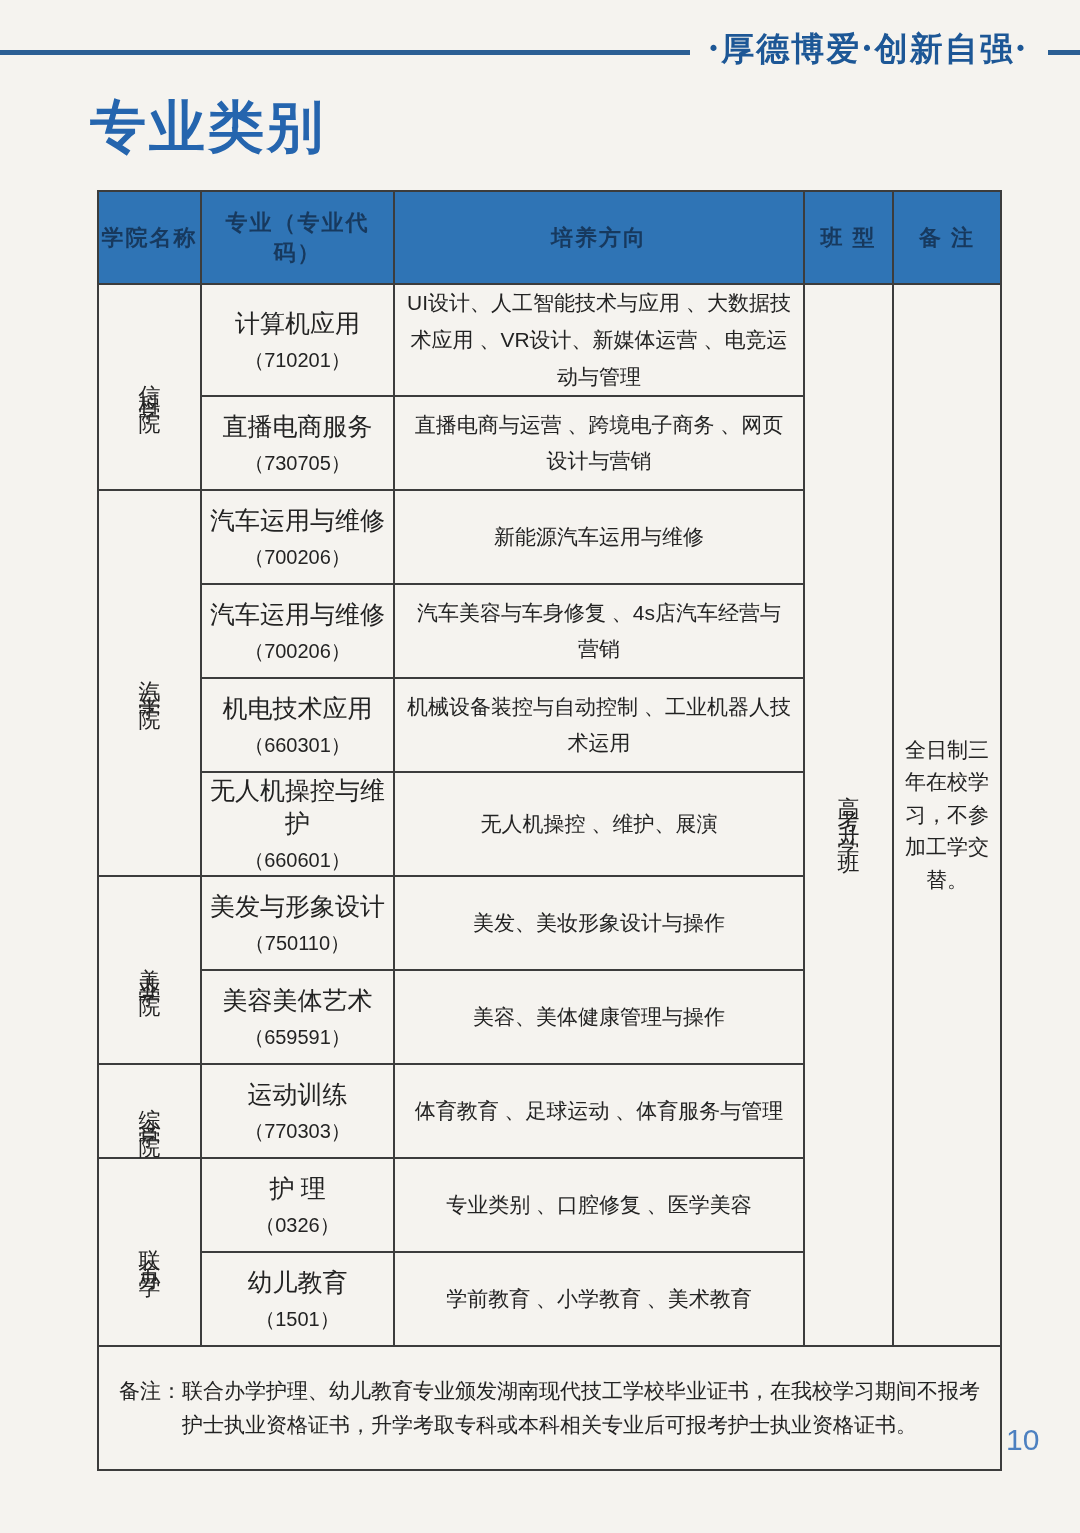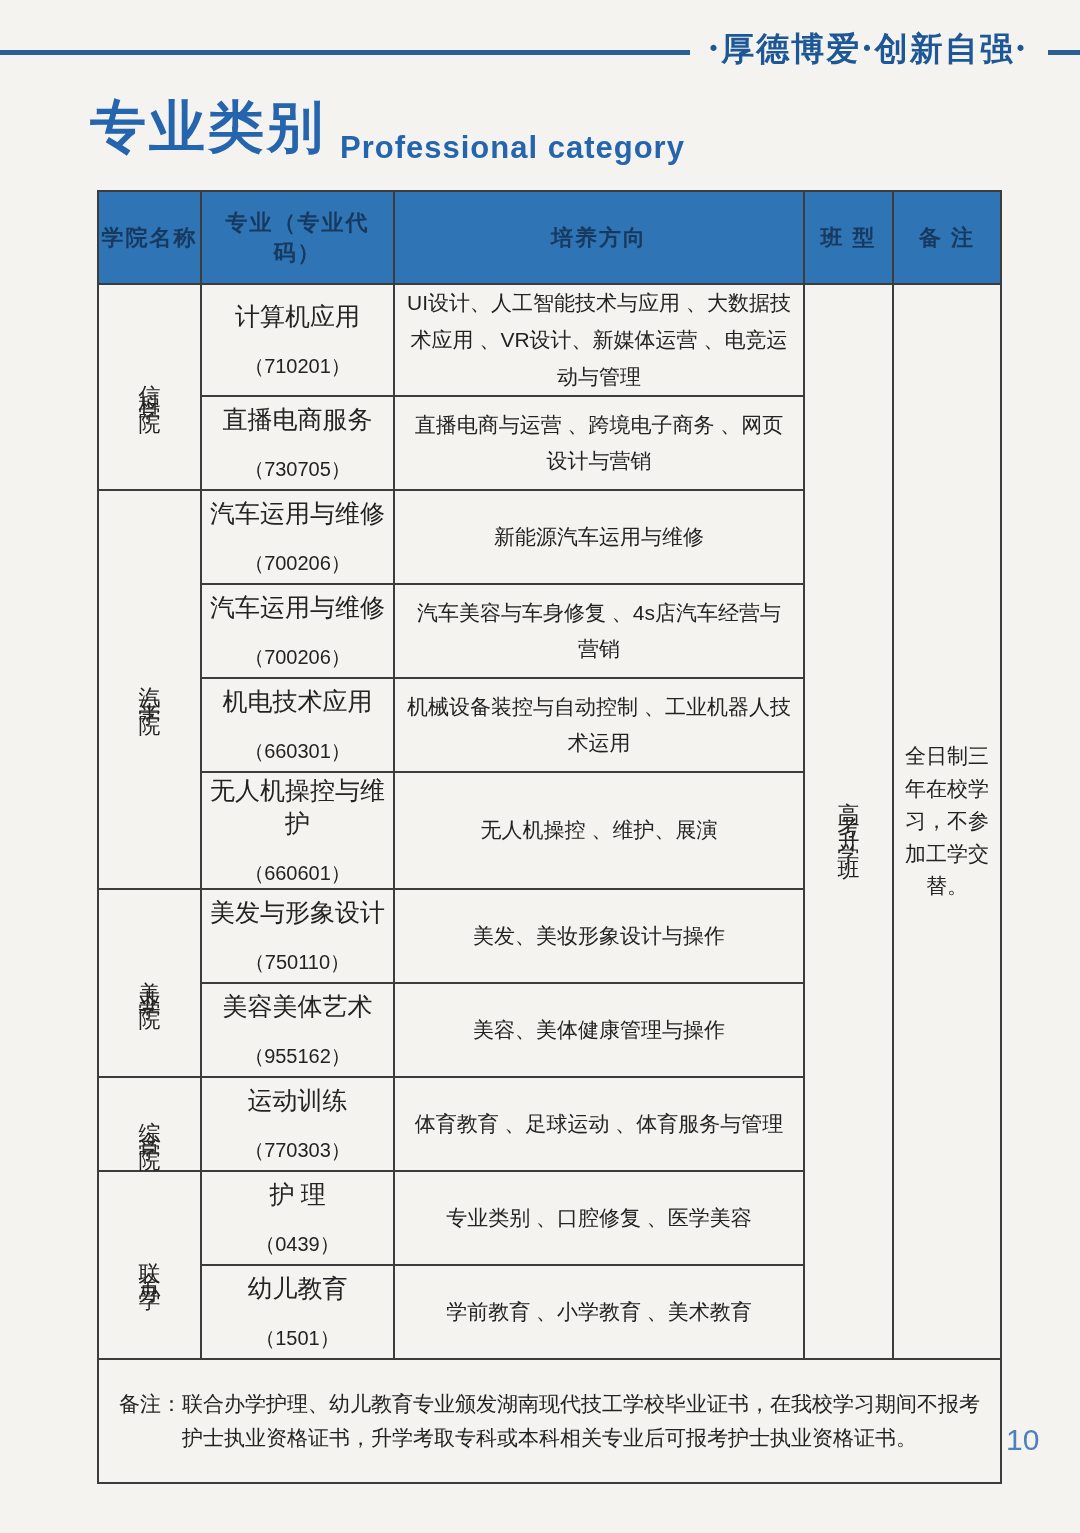--- a/index.html
+++ b/index.html
@@ -61,21 +61,21 @@
   .college-cell .vtext,
   .classtype-cell .vtext {
     writing-mode:vertical-lr;
     text-orientation:upright;
     display:inline-block;
   }
   .college-cell .vtext   { letter-spacing:9px;  font-size:22px; }
   .classtype-cell .vtext { letter-spacing:14px; font-size:22px; }
 
   .major-cell .major-name { font-size:25px;font-family:Liberation Serif, serif; }
-  .major-cell .major-code { font-size:20px; margin-top:20px; }
+  .major-cell .major-code { font-size:20px; margin-top:7px; }
 
   .dir-cell { padding:0 12px; line-height:1.75; }
 
   .remark-cell { text-align:left; padding:0 9px; line-height:1.55; font-size:21px; }
 
   .note-cell {
     text-align:left;
     padding:26px 15px;
     font-size:21px;
     line-height:1.62;
@@ -87,21 +87,20 @@
 </style>
 </head>
 <body>
 
 <div class="top-rule-left"></div>
 <div class="top-rule-right"></div>
 <div class="motto">·厚德博爱·创新自强·</div>
 
 <div class="title-row">
   <span class="title-cn">专业类别</span>
-  <span class="title-en">Professional category</span>
 </div>
 
 <table class="cat">
   <colgroup>
     <col style="width:103px">
       <col style="width:193px">
       <col style="width:410px">
       <col style="width:89px">
       <col style="width:108px">
   </colgroup>
@@ -165,37 +164,37 @@
       <td class="college-cell" rowspan="2"><span class="vtext">美业学院</span></td>
       <td class="major-cell">
         <div class="major-name">美发与形象设计</div>
         <div class="major-code">（750110）</div>
       </td>
       <td class="dir-cell">美发、美妆形象设计与操作</td>
     </tr>
     <tr>
       <td class="major-cell">
         <div class="major-name">美容美体艺术</div>
-        <div class="major-code">（955162）</div>
+        <div class="major-code">（659591）</div>
       </td>
       <td class="dir-cell">美容、美体健康管理与操作</td>
     </tr>
     <tr>
       <td class="college-cell"><span class="vtext">综合学院</span></td>
       <td class="major-cell">
         <div class="major-name">运动训练</div>
         <div class="major-code">（770303）</div>
       </td>
       <td class="dir-cell">体育教育 、足球运动 、体育服务与管理</td>
     </tr>
     <tr>
       <td class="college-cell" rowspan="2"><span class="vtext">联合办学</span></td>
       <td class="major-cell">
         <div class="major-name">护 理</div>
-        <div class="major-code">（0439）</div>
+        <div class="major-code">（0326）</div>
       </td>
       <td class="dir-cell">专业类别 、口腔修复 、医学美容</td>
     </tr>
     <tr>
       <td class="major-cell">
         <div class="major-name">幼儿教育</div>
         <div class="major-code">（1501）</div>
       </td>
       <td class="dir-cell">学前教育 、小学教育 、美术教育</td>
     </tr>

